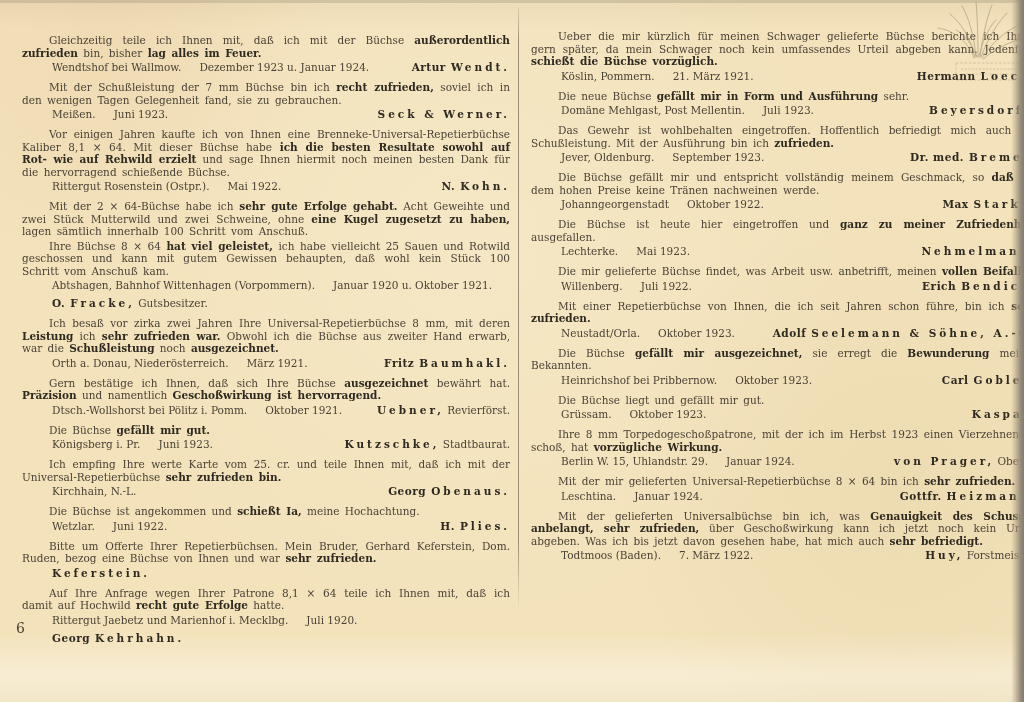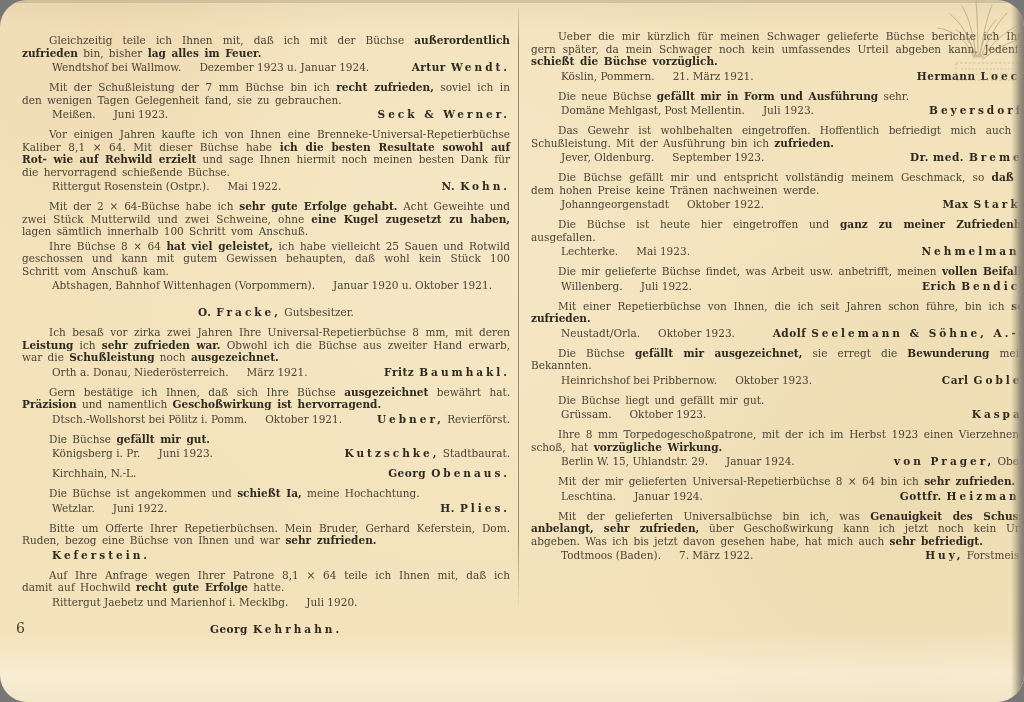--- a/index.html
+++ b/index.html
@@ -6,31 +6,30 @@
   .page{
     position:relative;width:1024px;height:702px;overflow:hidden;
     font-family:"DejaVu Serif","Liberation Serif",serif;
     color:#4a4236;
     background-image:
       radial-gradient(circle at 10% 6%, rgba(216,166,126,.12), transparent 20%),
       radial-gradient(circle at 88% 70%, rgba(186,156,106,.10), transparent 28%),
       radial-gradient(circle at 45% 35%, rgba(255,252,240,.20), transparent 55%),
       linear-gradient(180deg,#ead9b2 0%,#f3e2bb 4%,#f3e2ba 90%,#f8edd3 96%,#f3e7ca 100%);
     background-color:#f2e1b8;
-    border-radius:27px;
   }
   .col{position:absolute;}
   .col-left{left:22px;top:34px;width:488px;}
   .col-right{left:531px;top:30px;width:506px;}
   .testimonial{margin-bottom:7px;}
   .t-body{margin:0 0 2px 0;text-align:justify;text-indent:27px;font-size:10.5px;line-height:12.5px;word-spacing:2px;}
   .t-body b{color:#2e2a21;}
   .signoff{display:flex;justify-content:space-between;align-items:baseline;padding-left:30px;font-size:10.5px;line-height:13px;}
   .signoff.stack{display:block;}
-  .signoff.stack .sign-name{display:block;text-align:center;padding-right:10px;margin-top:14px;}
+  .signoff.stack .sign-name{display:block;text-align:left;padding-right:10px;margin-top:5px;}
   .place-group .date{margin-left:18px;}
   .sign-name{white-space:nowrap;color:#2e2a21;font-weight:bold;}
   .sign-name .pre{letter-spacing:.5px;margin-right:5px;}
   .sign-name .spaced{letter-spacing:3px;}
   .sign-name .suffix{font-weight:normal;letter-spacing:0;color:#4a4236;}
   .divider{position:absolute;left:518px;top:8px;width:1px;height:602px;
     background:linear-gradient(180deg,rgba(130,115,90,.15) 0%,rgba(125,110,88,.75) 6%,rgba(125,110,88,.75) 88%,rgba(125,110,88,0) 100%);}
   .page-number{position:absolute;left:16px;top:620px;font-size:14px;color:#4a4236;}
   .stamp{position:absolute;left:928px;top:0;width:100px;height:95px;opacity:.62;pointer-events:none;}
   .book-edge{position:absolute;right:0;top:0;width:13px;height:702px;
@@ -85,20 +84,21 @@
         </div>
       </div>
       <div class="testimonial">
         <p class="t-body"><span>Die Büchse </span><b>gefällt mir gut.</b></p>
         <div class="signoff">
           <span class="place-group"><span class="place">Königsberg i. Pr.</span><span class="date">Juni 1923.</span></span>
           <span class="sign-name"><span class="spaced">Kutzschke,</span><span class="suffix"> Stadtbaurat.</span></span>
         </div>
       </div>
       <div class="testimonial">
+        <p class="t-body"><span>Ich empfing Ihre werte Karte vom 25. cr. und teile Ihnen mit, daß ich mit der Universal-Repetierbüchse </span><b>sehr zufrieden bin.</b></p>
         <div class="signoff">
           <span class="place-group"><span class="place">Kirchhain, N.-L.</span></span>
           <span class="sign-name"><span class="pre">Georg</span><span class="spaced">Obenaus.</span></span>
         </div>
       </div>
       <div class="testimonial">
         <p class="t-body"><span>Die Büchse ist angekommen und </span><b>schießt Ia,</b><span> meine Hochachtung.</span></p>
         <div class="signoff">
           <span class="place-group"><span class="place">Wetzlar.</span><span class="date">Juni 1922.</span></span>
           <span class="sign-name"><span class="pre">H.</span><span class="spaced">Plies.</span></span>

